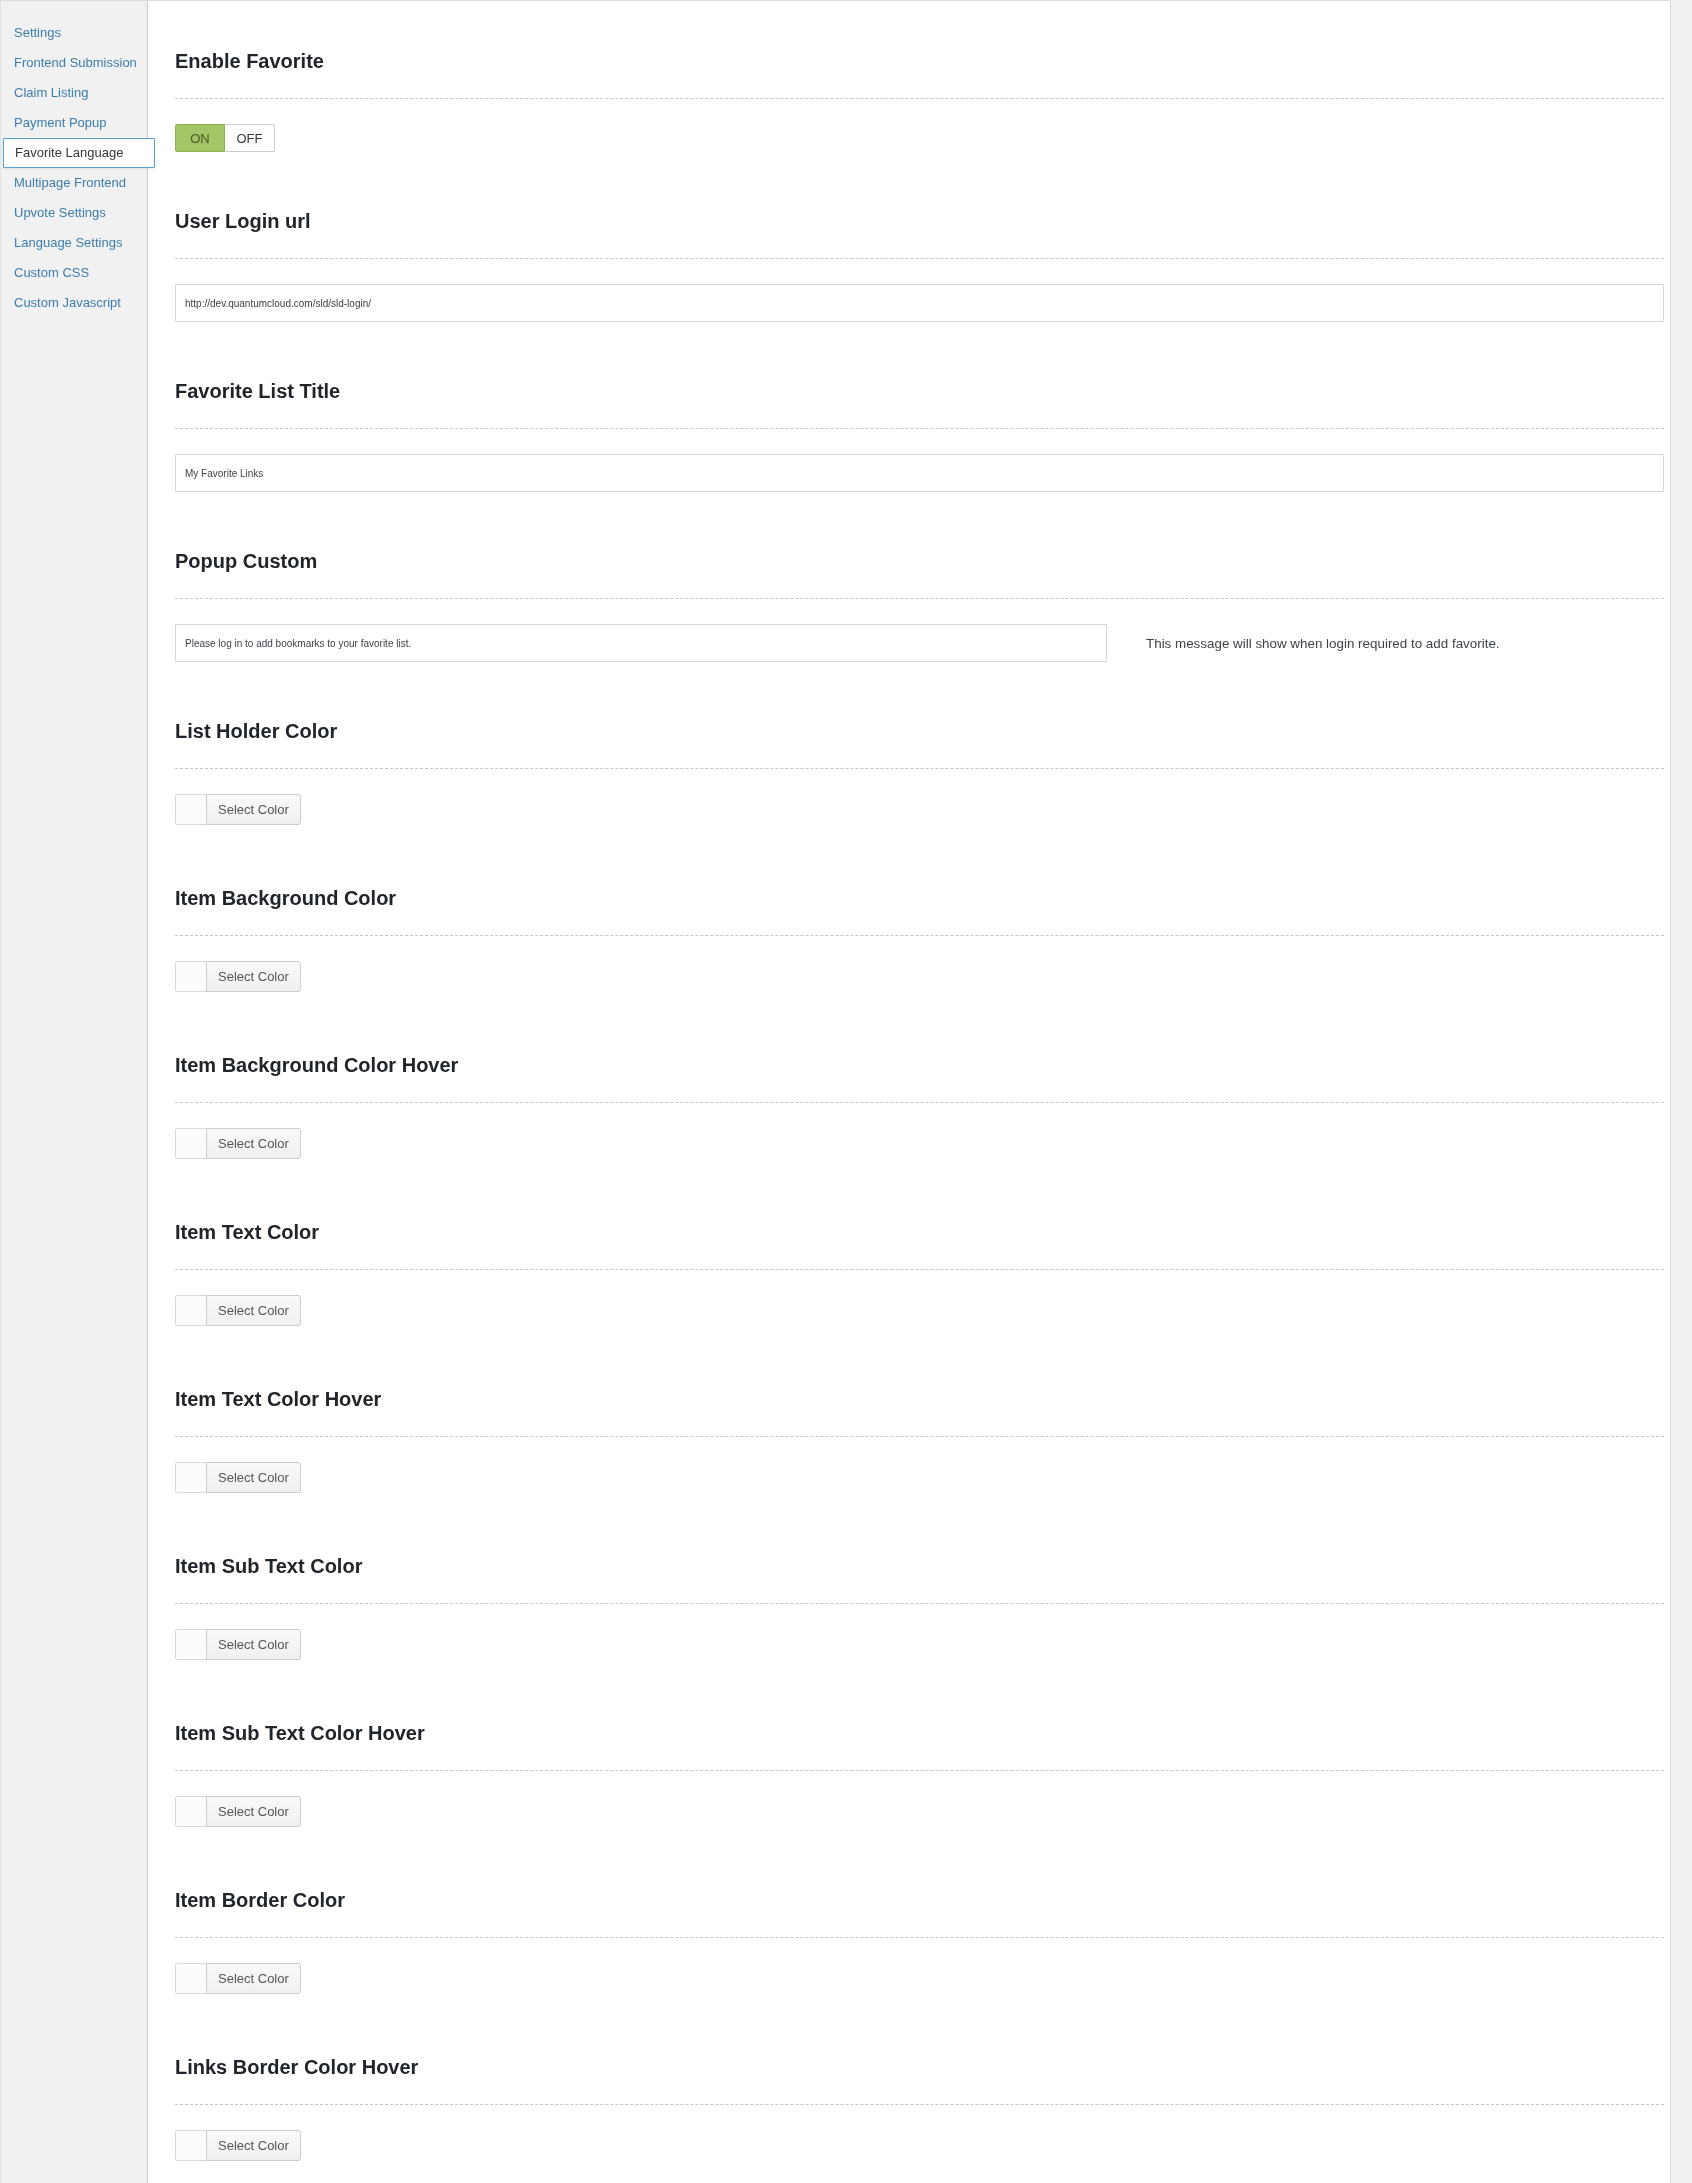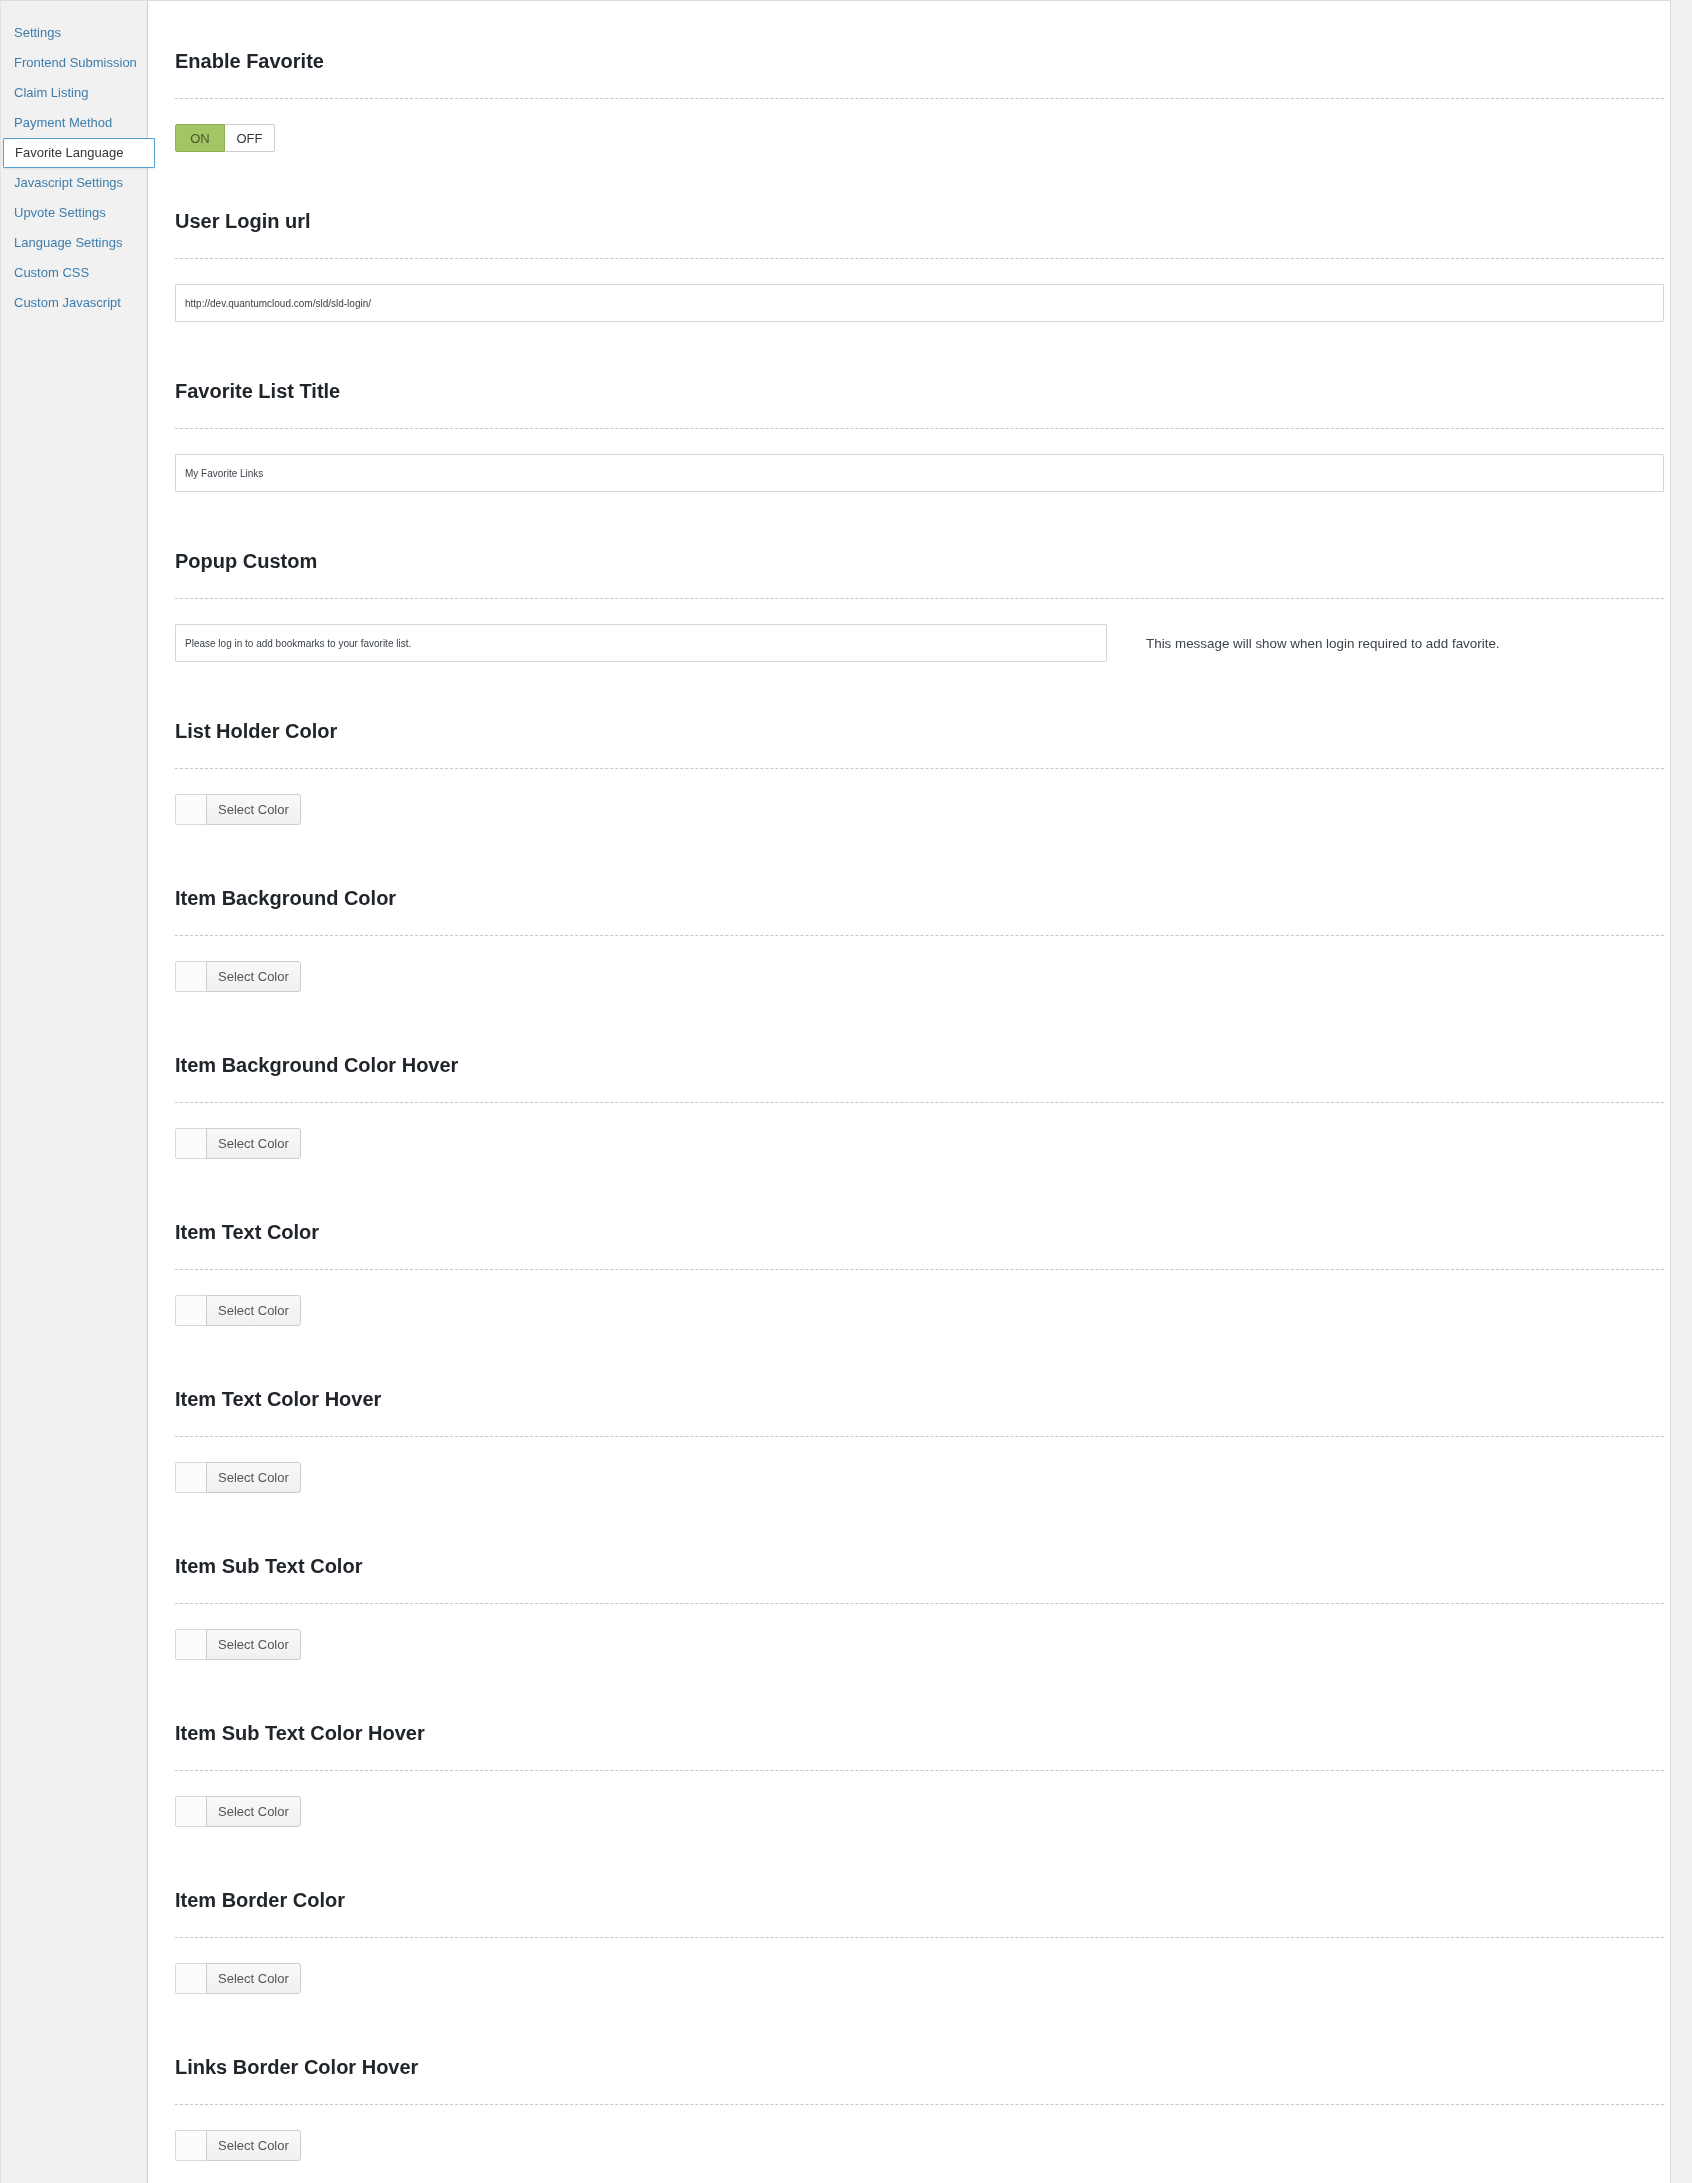--- a/index.html
+++ b/index.html
@@ -127,23 +127,23 @@
 </style>
 </head>
 <body>
 
 <div class="page">
   <div class="panel">
     <nav class="sidebar">
         <a class="nav-item">Settings</a>
         <a class="nav-item">Frontend Submission</a>
         <a class="nav-item">Claim Listing</a>
-        <a class="nav-item">Payment Method</a>
+        <a class="nav-item">Payment Popup</a>
         <a class="nav-item active">Favorite Language</a>
-        <a class="nav-item">Javascript Settings</a>
+        <a class="nav-item">Multipage Frontend</a>
         <a class="nav-item">Upvote Settings</a>
         <a class="nav-item">Language Settings</a>
         <a class="nav-item">Custom CSS</a>
         <a class="nav-item">Custom Javascript</a>
       </nav>
     <div class="content">
         <div class="section"><h3>Enable Favorite</h3><hr class="dashed"><div class="toggle">
             <span class="t-btn t-on">ON</span>
             <span class="t-btn t-off">OFF</span>
           </div></div>

